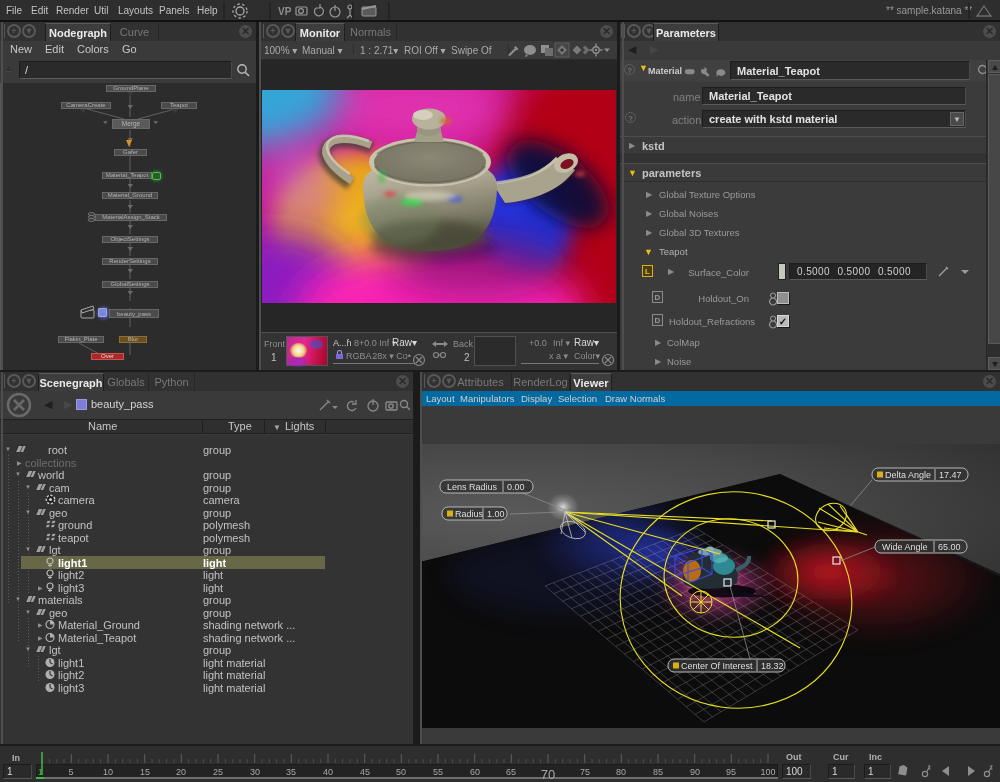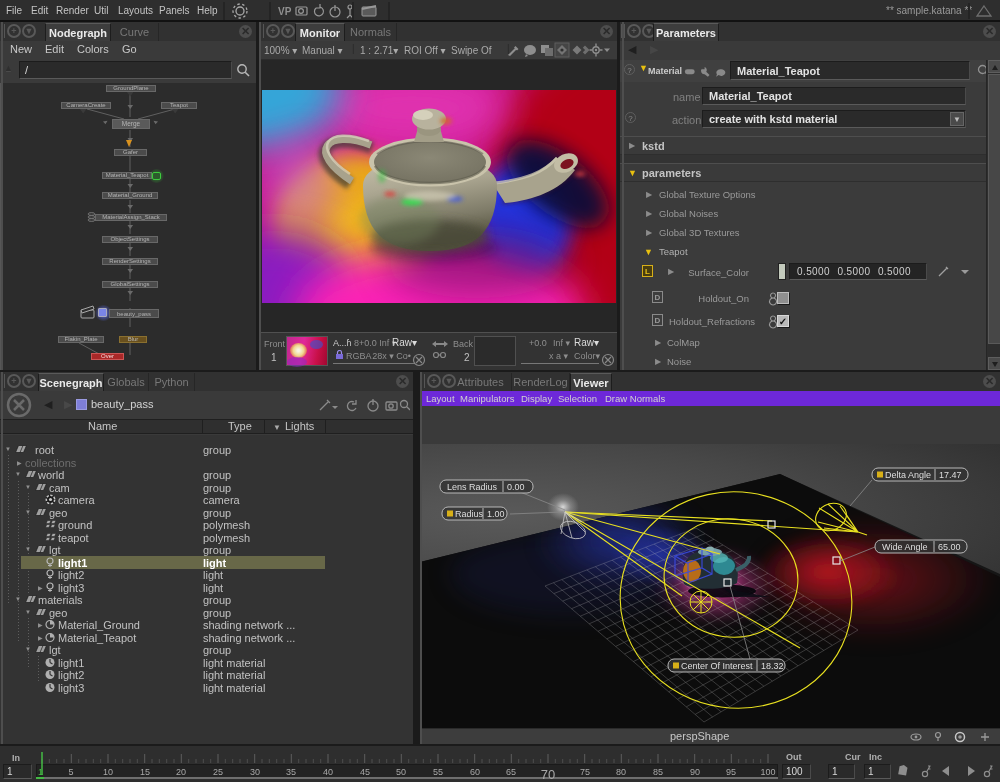--- a/index.html
+++ b/index.html
@@ -454,21 +454,21 @@
       <div class="abs" style="left:18px;top:46px;width:1px;height:162px;background-image:linear-gradient(#5e5e5e 50%, transparent 50%);background-size:1px 3px;"></div>
       <div class="abs" style="left:28px;top:58px;width:1px;height:62px;background-image:linear-gradient(#5e5e5e 50%, transparent 50%);background-size:1px 3px;"></div>
       <div class="abs" style="left:28px;top:133px;width:1px;height:25px;background-image:linear-gradient(#5e5e5e 50%, transparent 50%);background-size:1px 3px;"></div>
       <div class="abs" style="left:28px;top:183px;width:1px;height:50px;background-image:linear-gradient(#5e5e5e 50%, transparent 50%);background-size:1px 3px;"></div>
       <div class="abs" style="left:38px;top:221px;width:1px;height:25px;background-image:linear-gradient(#5e5e5e 50%, transparent 50%);background-size:1px 3px;"></div>
       <span class="abs" style="left:5px;top:11.0px;font-size:6px;color:#909090;">▼</span>
       <svg class="abs" style="left:15px;top:10.0px;" width="12" height="9">
           <path d="M3.5,0.5 L11.5,0.5 L8.5,7.5 L0.5,7.5 Z" fill="#a0a0a0" stroke="#1a1a1a" stroke-width="0.7"></path>
           <path d="M8,0.5 L5,7.5" stroke="#1a1a1a" stroke-width="0.7"></path>
         </svg>
-      <span class="abs" style="left:35px;top:9.0px;color:#c2c2c2;font-weight:normal;">root</span>
+      <span class="abs" style="left:48px;top:9.0px;color:#c2c2c2;font-weight:normal;">root</span>
       <span class="abs" style="left:203px;top:9.0px;color:#c2c2c2;font-weight:normal;">group</span>
       <span class="abs" style="left:17px;top:23.5px;font-size:6px;color:#909090;">▶</span>
       <span class="abs" style="left:25px;top:21.5px;color:#6e6e6e;font-weight:normal;">collections</span>
       <span class="abs" style="left:15px;top:36.0px;font-size:6px;color:#909090;">▼</span>
       <svg class="abs" style="left:25px;top:35.0px;" width="12" height="9">
           <path d="M3.5,0.5 L11.5,0.5 L8.5,7.5 L0.5,7.5 Z" fill="#a0a0a0" stroke="#1a1a1a" stroke-width="0.7"></path>
           <path d="M8,0.5 L5,7.5" stroke="#1a1a1a" stroke-width="0.7"></path>
         </svg>
       <span class="abs" style="left:38px;top:34.0px;color:#c2c2c2;font-weight:normal;">world</span>
       <span class="abs" style="left:203px;top:34.0px;color:#c2c2c2;font-weight:normal;">group</span>
@@ -591,21 +591,21 @@
 
     <div class="tabbar">
       <div class="grip" style="left:1px;"></div>
       <div class="cbtn" style="left:7px;">+</div>
       <div class="cbtn" style="left:22px;">▼</div>
       <div class="tab" style="left:30px;width:62px;">Attributes</div>
       <div class="tab" style="left:92px;width:58px;">RenderLog</div>
       <div class="tab active" style="left:150px;width:42px;">Viewer</div>
       <div class="tclose" style="right:4px;">✕</div>
     </div>
-    <div class="abs" style="left:0;top:19px;width:580px;height:15px;background:#6d28d9;color:#d0d0d0;font-size:9.5px;">
+    <div class="abs" style="left:0;top:19px;width:580px;height:15px;background:#0369a1;color:#d0d0d0;font-size:9.5px;">
       <span class="abs" style="left:6px;top:2px;">Layout</span>
       <span class="abs" style="left:40px;top:2px;">Manipulators</span>
       <span class="abs" style="left:101px;top:2px;">Display</span>
       <span class="abs" style="left:138px;top:2px;">Selection</span>
       <span class="abs" style="left:185px;top:2px;">Draw Normals</span>
     </div>
     <svg class="abs" style="left:0;top:72px;" width="580" height="284" viewBox="0 0 580 284">
       <defs>
         <radialGradient id="sky" cx="15%" cy="55%" r="110%">
           <stop offset="0" stop-color="#5a5a5a"></stop>
@@ -775,34 +775,20 @@
       <text x="518" y="106" fill="#dedede">65.00</text>
       </g>
       <g font-family="Liberation Sans" font-size="9">
       <rect x="248" y="215" width="117" height="13" rx="6" fill="#343434" fill-opacity="0.85" stroke="#b8b8b8" stroke-width="1"></rect>
       <line x1="337" y1="216" x2="337" y2="227" stroke="#b8b8b8" stroke-width="1"></line>
       <rect x="253" y="218.5" width="6" height="6" fill="#d8b018"></rect>
       <text x="261" y="225" fill="#dedede">Center Of Interest</text>
       <text x="341" y="225" fill="#dedede">18.32</text>
       </g>
     </svg>
-    <div class="abs" style="left:0;top:356px;width:580px;height:16px;background:#3d3d3d;border-top:1px solid #2a2a2a;">
-      <span class="abs" style="left:250px;top:1px;color:#c8c8c8;font-size:11px;">perspShape</span>
-      <svg class="abs" style="left:488px;top:2px;" width="90" height="12">
-        <g fill="#9a9a9a">
-          <ellipse cx="8" cy="6" rx="5" ry="3" fill="none" stroke="#9a9a9a" stroke-width="1.2"></ellipse>
-            <circle cx="8" cy="6" r="1.4"></circle>
-          <circle cx="30" cy="4" r="2.5" fill="none" stroke="#9a9a9a" stroke-width="1.2"></circle>
-            <line x1="30" y1="6.5" x2="30" y2="10" stroke="#9a9a9a" stroke-width="1.2"></line>
-          <circle cx="52" cy="6" r="4.5" fill="none" stroke="#c8c8c8" stroke-width="1.5"></circle>
-            <circle cx="52" cy="6" r="1.8"></circle>
-          <path d="M73,6 h8 M77,2 v8" stroke="#9a9a9a" stroke-width="1.3"></path>
-        </g>
-      </svg>
-    </div>
   </div>
 
   <div id="timeline" class="abs" style="left:0;top:746px;width:1000px;height:36px;background:#2e2e2e;">
     <span class="abs" style="left:12px;top:7px;color:#b0b0b0;font-size:9px;font-weight:bold;">In</span>
     <div class="tbx" style="left:3px;top:18px;width:29px;height:15px;font-size:10px;padding:1px 0 0 3px;">1</div>
     <div class="abs" style="left:36px;top:18px;width:742px;height:15px;background:#232323;border:1px solid #1a1a1a;"></div>
     <svg class="abs" style="left:0;top:0;" width="1000" height="36">
       <line x1="42.0" y1="13" x2="42.0" y2="17" stroke="#4e4e4e" stroke-width="1"></line>
       <line x1="49.3" y1="13" x2="49.3" y2="17" stroke="#4e4e4e" stroke-width="1"></line>
       <line x1="56.7" y1="13" x2="56.7" y2="17" stroke="#4e4e4e" stroke-width="1"></line>
@@ -923,21 +909,21 @@
     <span class="abs" style="left:540px;top:21px;width:16px;text-align:center;color:#a8a8a8;font-size:13px;">70</span>
     <span class="abs" style="left:577px;top:21px;width:16px;text-align:center;color:#a8a8a8;font-size:9px;">75</span>
     <span class="abs" style="left:613px;top:21px;width:16px;text-align:center;color:#a8a8a8;font-size:9px;">80</span>
     <span class="abs" style="left:650px;top:21px;width:16px;text-align:center;color:#a8a8a8;font-size:9px;">85</span>
     <span class="abs" style="left:687px;top:21px;width:16px;text-align:center;color:#a8a8a8;font-size:9px;">90</span>
     <span class="abs" style="left:723px;top:21px;width:16px;text-align:center;color:#a8a8a8;font-size:9px;">95</span>
     <span class="abs" style="left:760px;top:21px;width:16px;text-align:center;color:#a8a8a8;font-size:9px;">100</span>
     <span class="abs" style="left:38px;top:21px;color:#44bb44;font-size:9px;">1</span>
     <span class="abs" style="left:786px;top:6px;color:#b0b0b0;font-size:9px;font-weight:bold;">Out</span>
     <div class="tbx" style="left:782px;top:18px;width:29px;height:15px;font-size:10px;padding:1px 0 0 3px;">100</div>
-    <span class="abs" style="left:833px;top:6px;color:#b0b0b0;font-size:9px;font-weight:bold;margin-left:12px;">Cur</span>
+    <span class="abs" style="left:833px;top:6px;color:#b0b0b0;font-size:9px;font-weight:bold;">Cur</span>
     <div class="tbx" style="left:828px;top:18px;width:27px;height:15px;font-size:10px;padding:1px 0 0 3px;">1</div>
     <span class="abs" style="left:869px;top:6px;color:#b0b0b0;font-size:9px;font-weight:bold;">Inc</span>
     <div class="tbx" style="left:864px;top:18px;width:27px;height:15px;font-size:10px;padding:1px 0 0 3px;">1</div>
     <svg class="abs" style="left:895px;top:17px;" width="105" height="17">
       <g fill="#8e8e8e" stroke="none">
         <path d="M4,12 L4,4 L8,2 L12,4 L12,12 Z" transform="rotate(10 8 7)"></path>
         <circle cx="30" cy="11" r="2.6" fill="none" stroke="#8e8e8e" stroke-width="1.2"></circle>
         <path d="M31.5,9 L35,3 M33,3 l2.5,0 M33.5,6 l2,0" stroke="#8e8e8e" stroke-width="1.1" fill="none"></path>
         <path d="M54,3 l0,10 l-7,-5 z"></path>
         <path d="M73,3 l0,10 l7,-5 z"></path>

